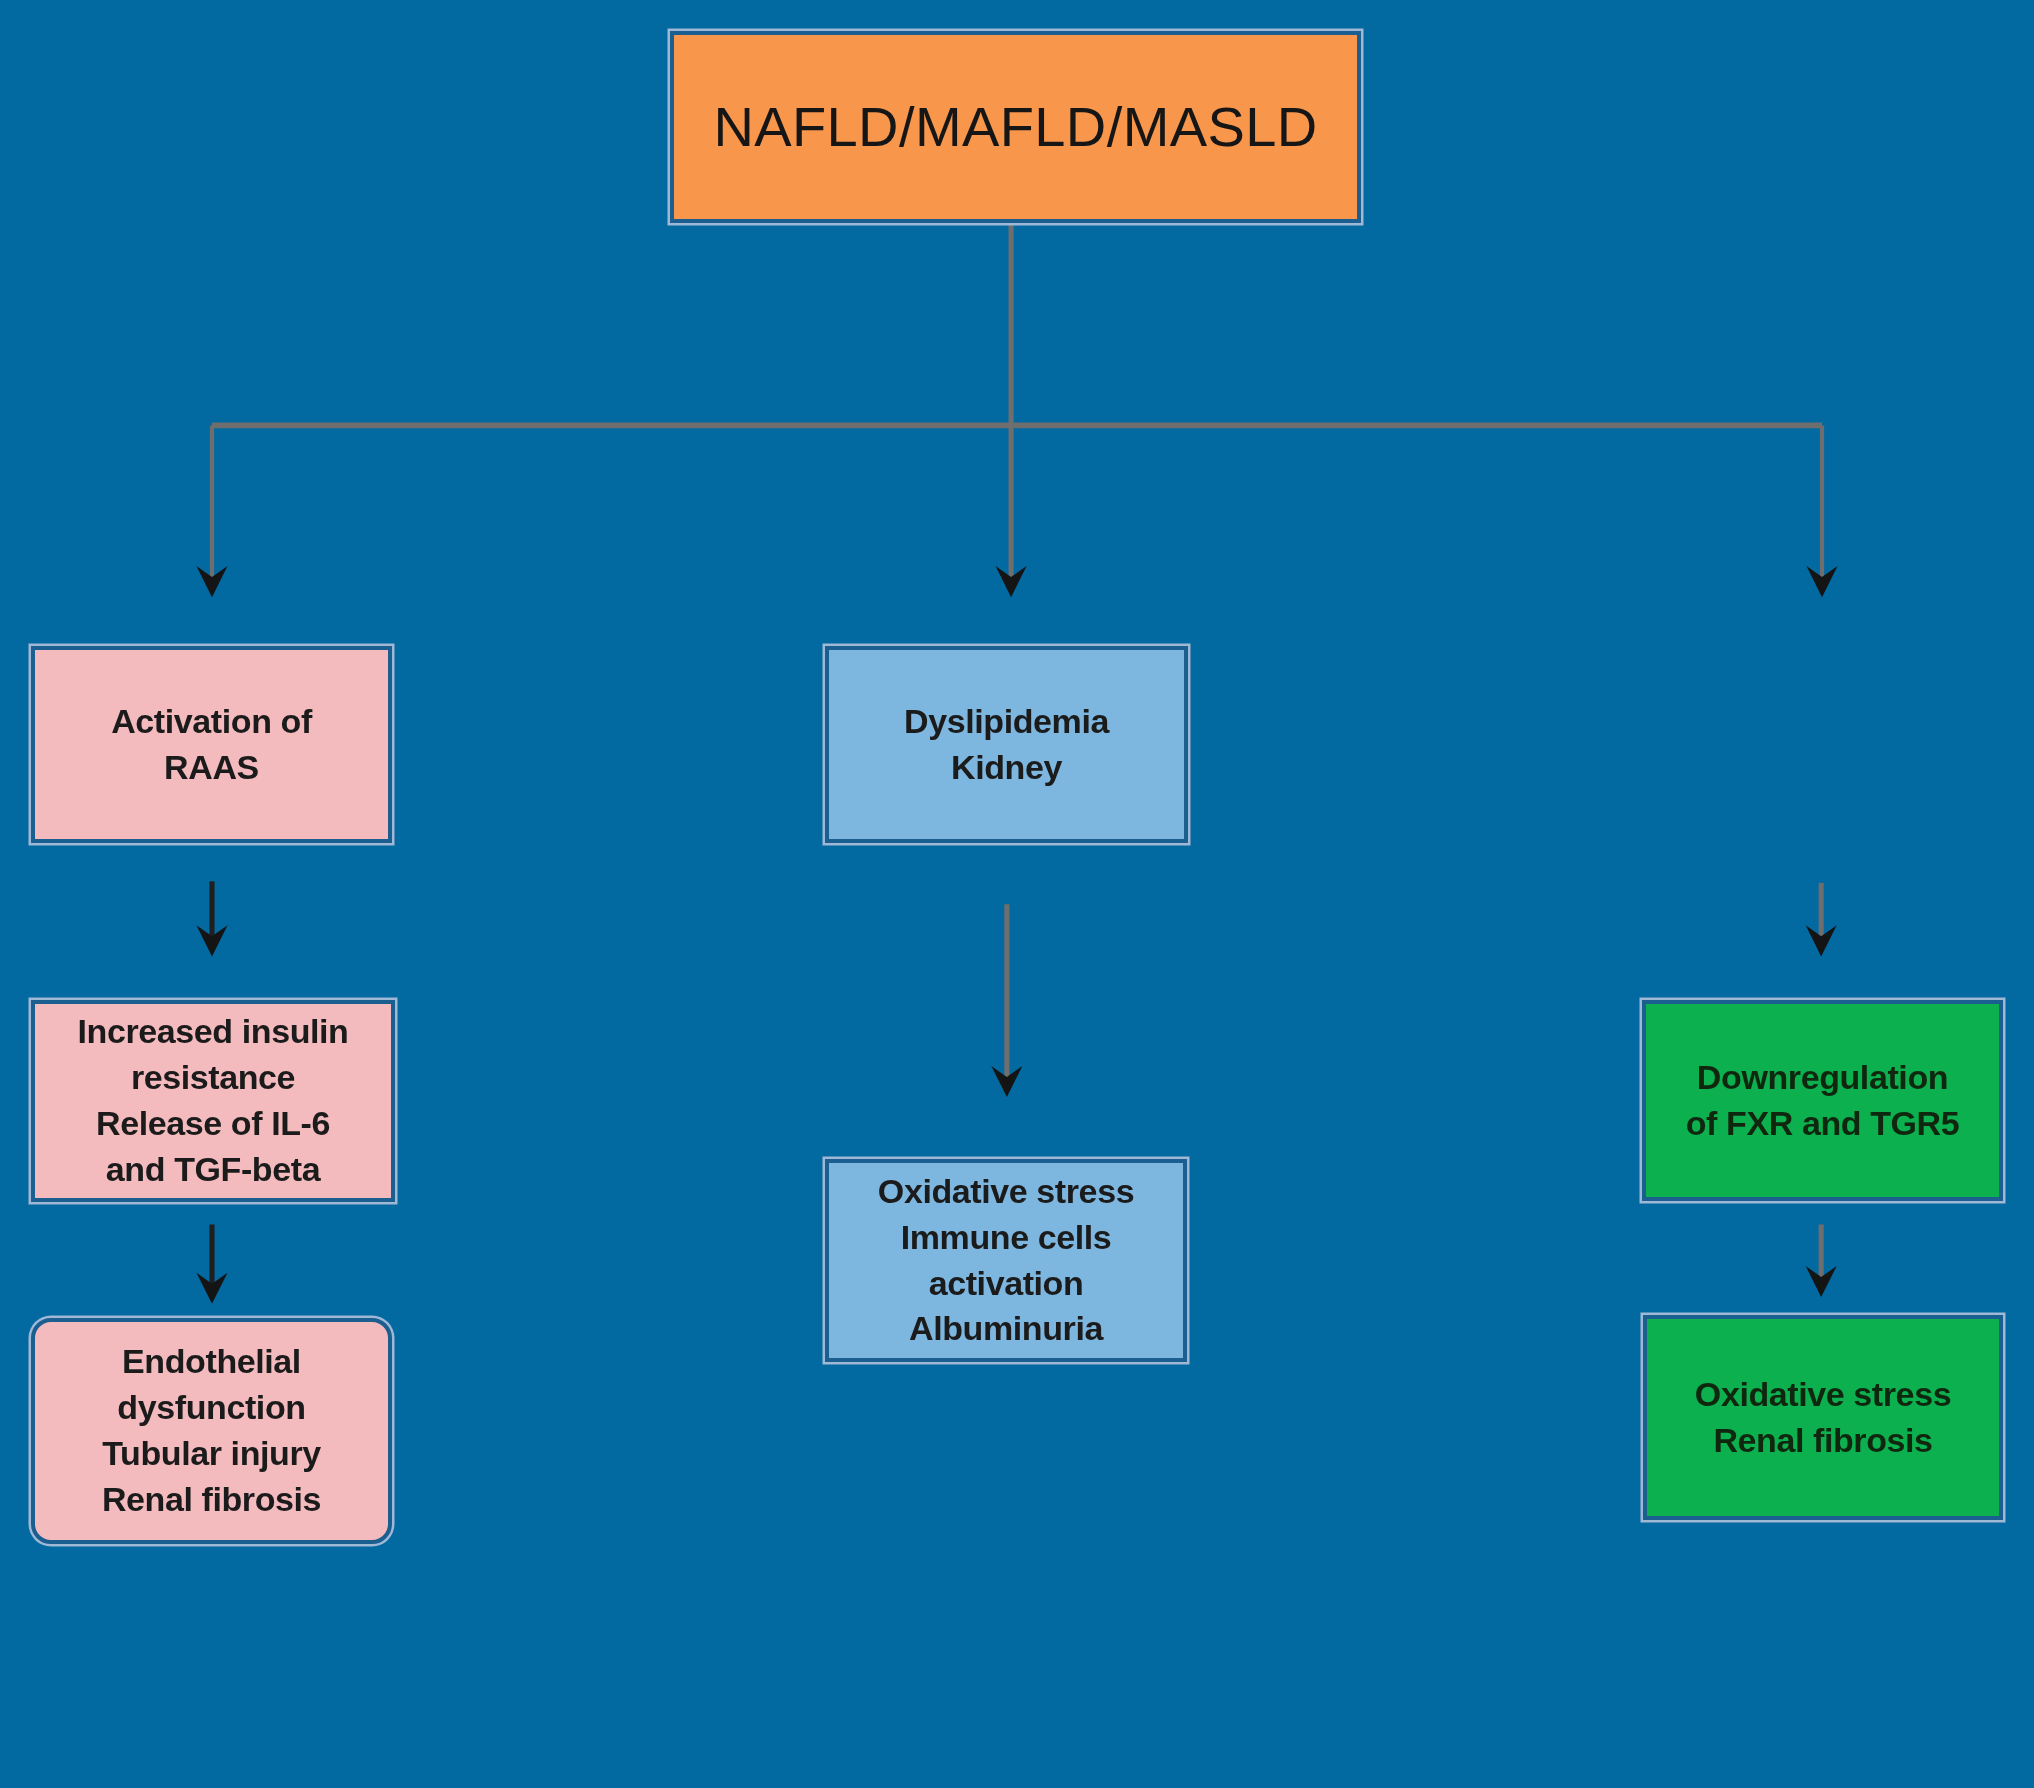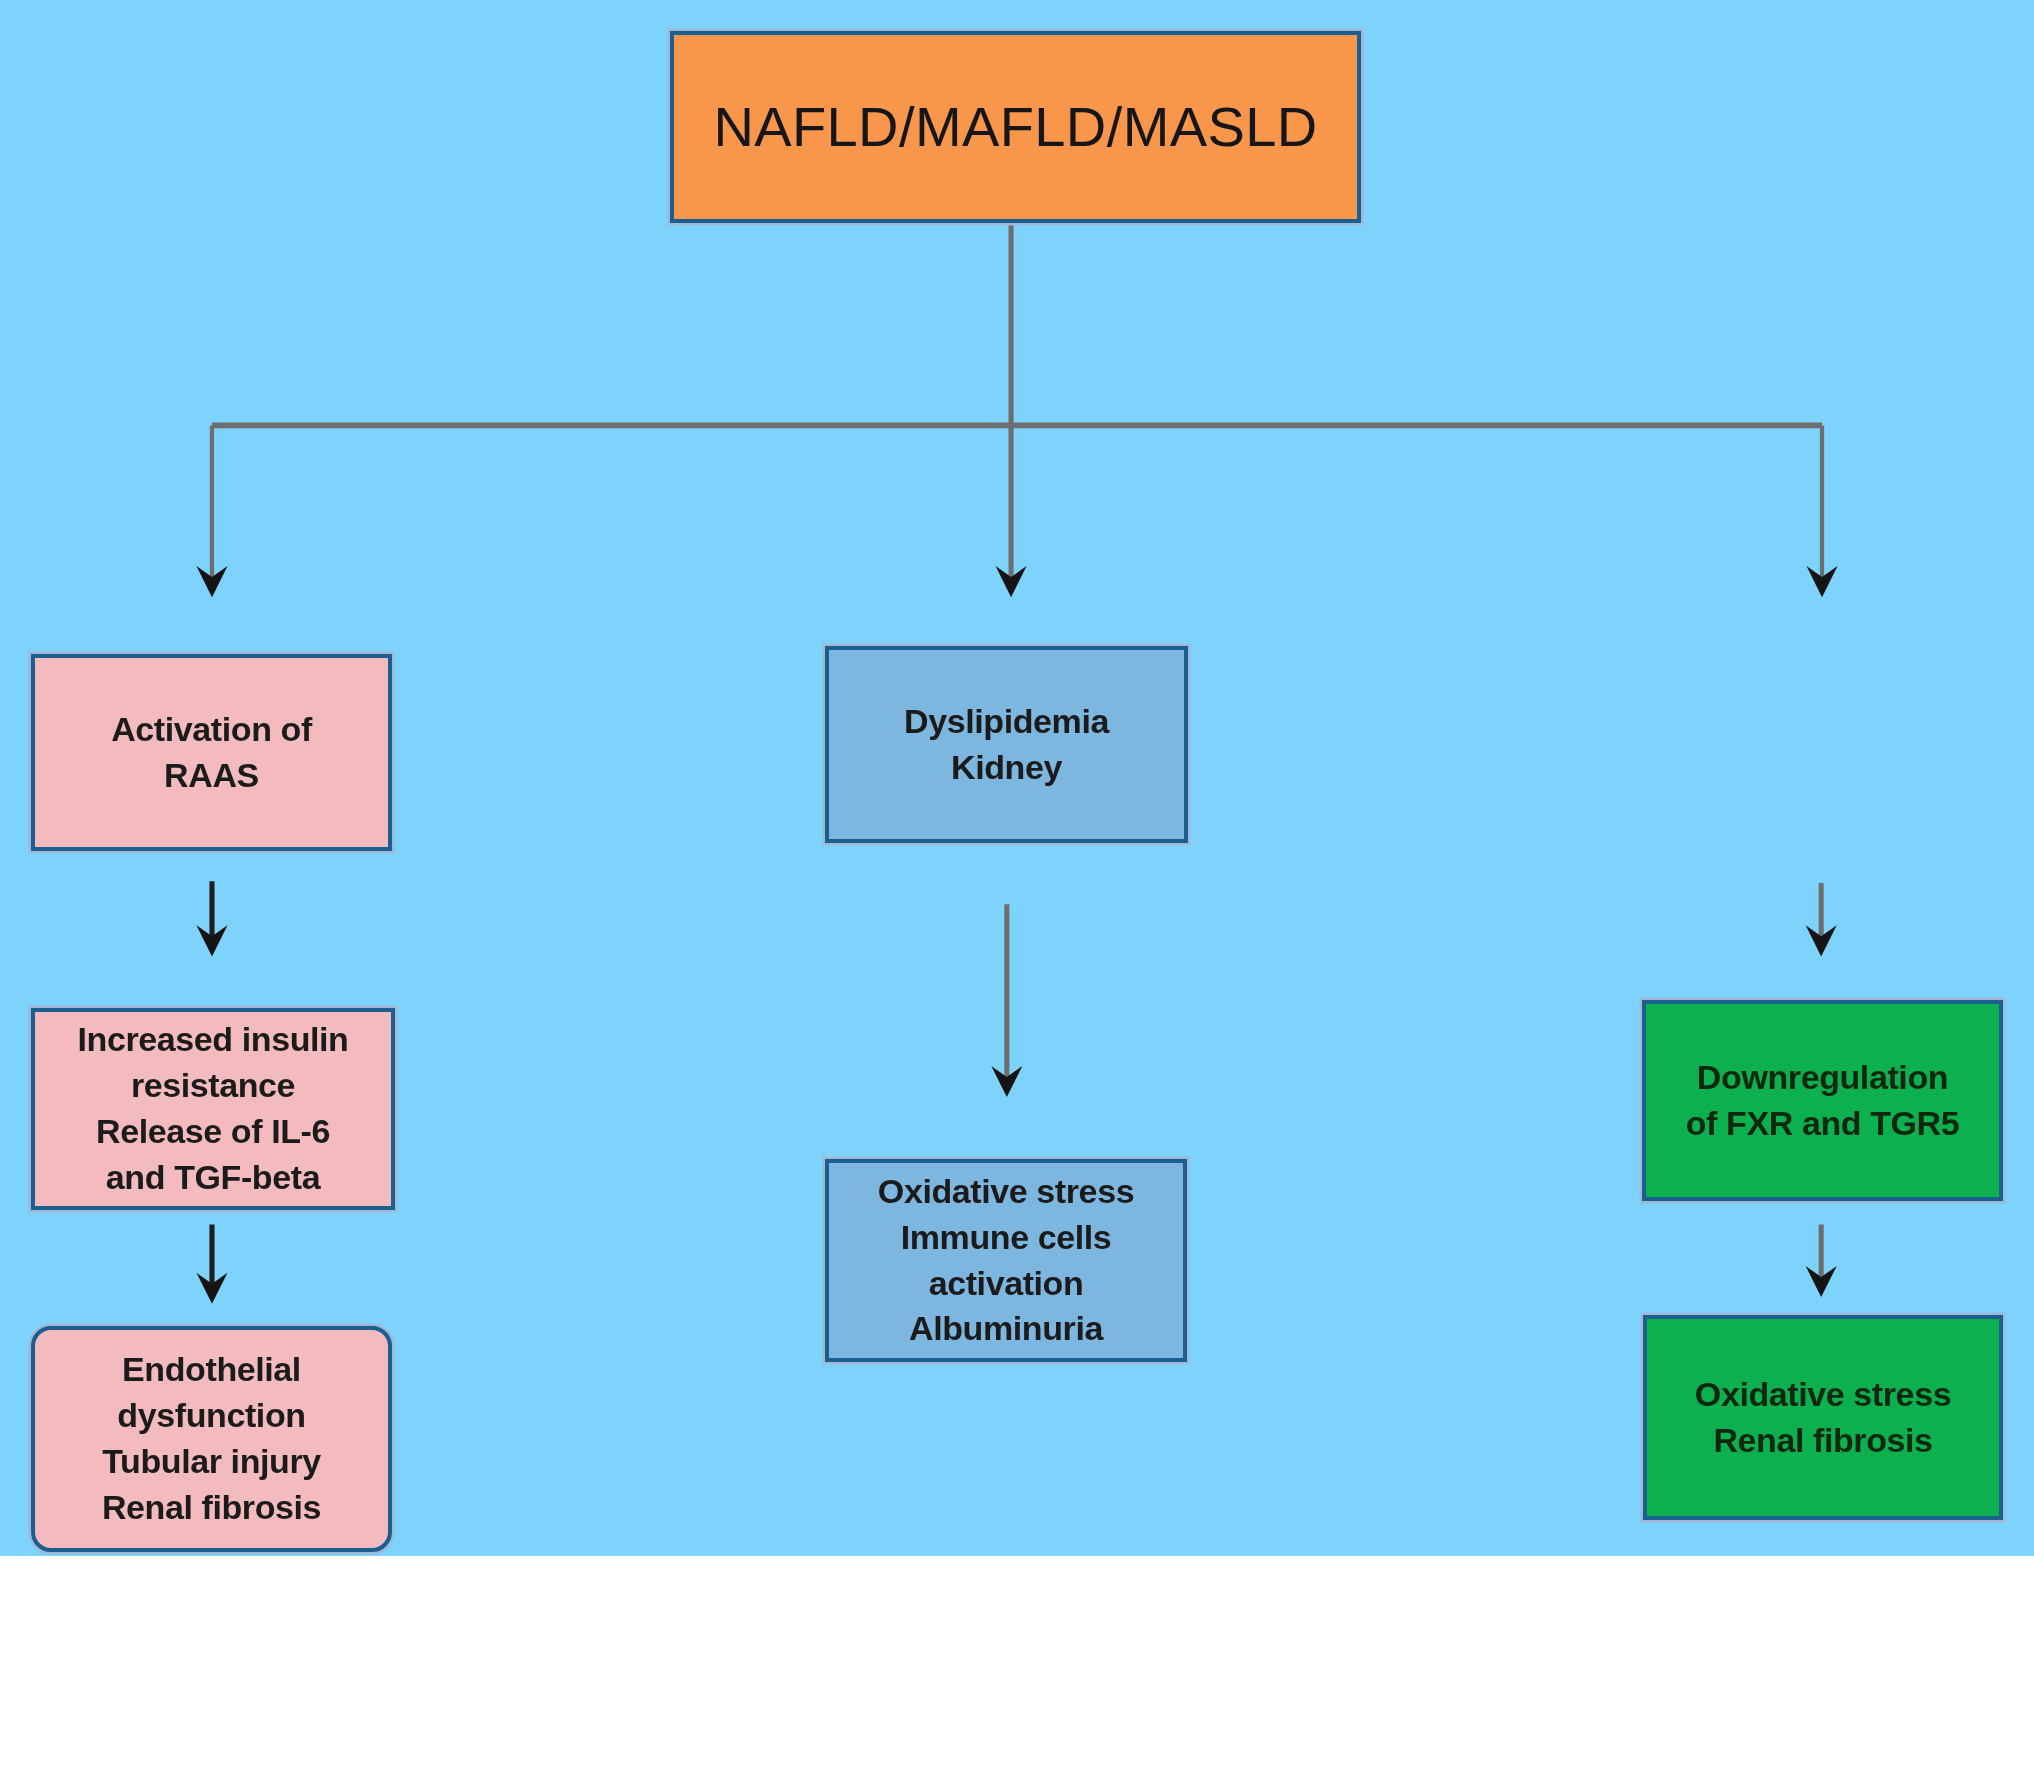--- a/index.html
+++ b/index.html
@@ -4,22 +4,22 @@
 <style>
   html, body {
     margin: 0;
     padding: 0;
     background: #ffffff;
     font-family: "Liberation Sans", sans-serif;
   }
   #canvas {
     position: relative;
     width: 2034px;
-    height: 1556px;
-    background: #7dd3fc;
+    height: 1788px;
+    background: #0369a1;
     overflow: hidden;
   }
   #connectors {
     position: absolute;
     left: 0; top: 0;
     width: 2034px;
     height: 1788px;
   }
   .node {
     position: absolute;
@@ -33,21 +33,21 @@
     white-space: pre-line;
     color: #1b1b1b;
     padding: 5.1px 8.5px;
   }
   .node.small {
     font-size: 34px;
     font-weight: bold;
     line-height: 1.35;
     letter-spacing: -0.4px;
   }
-  .node.pink   { background: var(--pink); margin-top: 8px; }
+  .node.pink   { background: var(--pink); }
   .node.blue   { background: var(--blue); }
   .node.green  { background: var(--green); color: #10270f; }
   .node.orange { background: var(--orange); }
   .node.title-box {
     font-size: 56px;
     font-weight: normal;
     line-height: 1.1;
     letter-spacing: 0.4px;
     color: #161616;
   }

